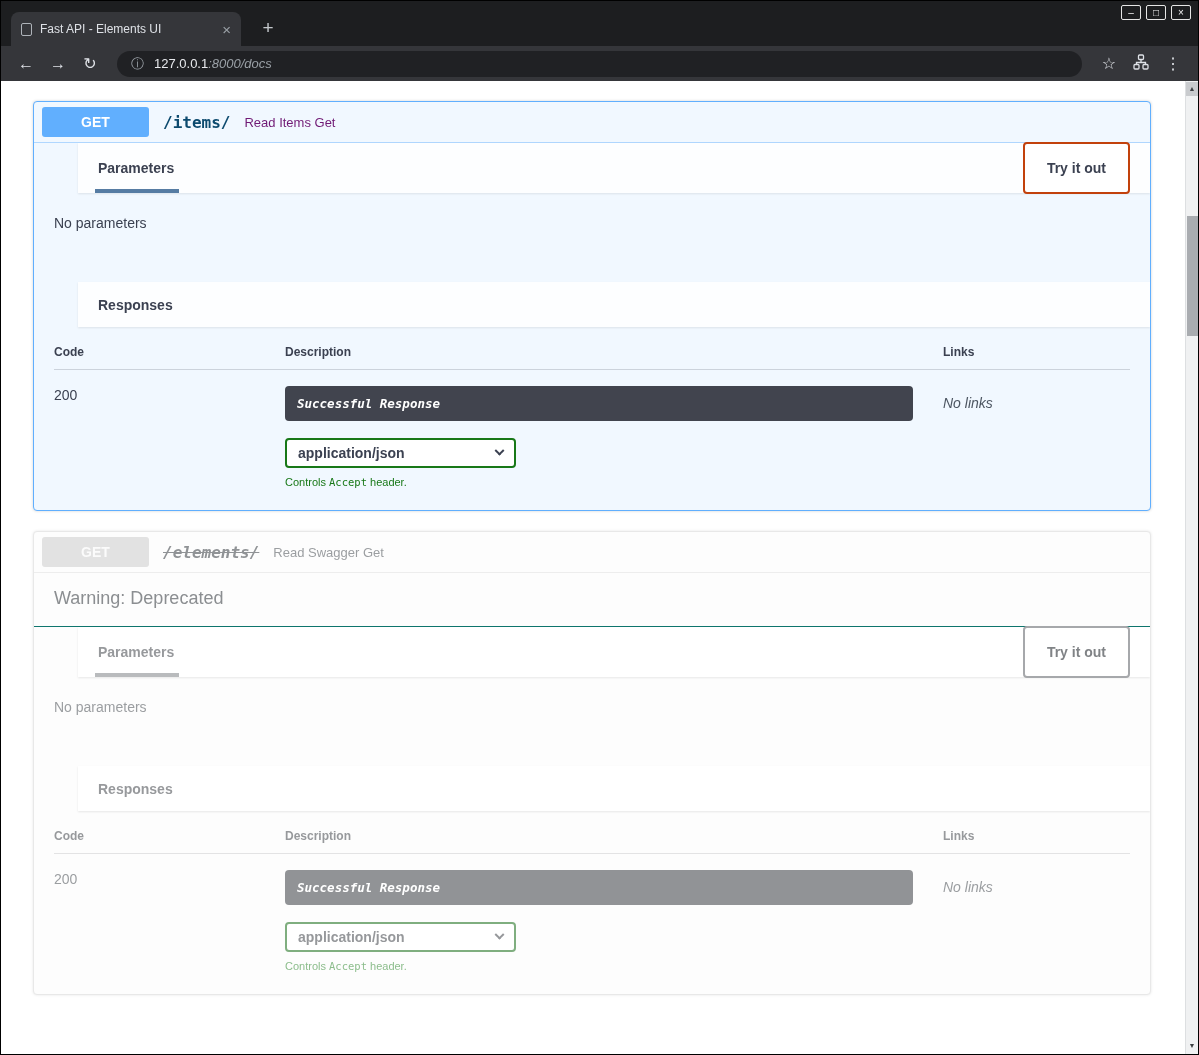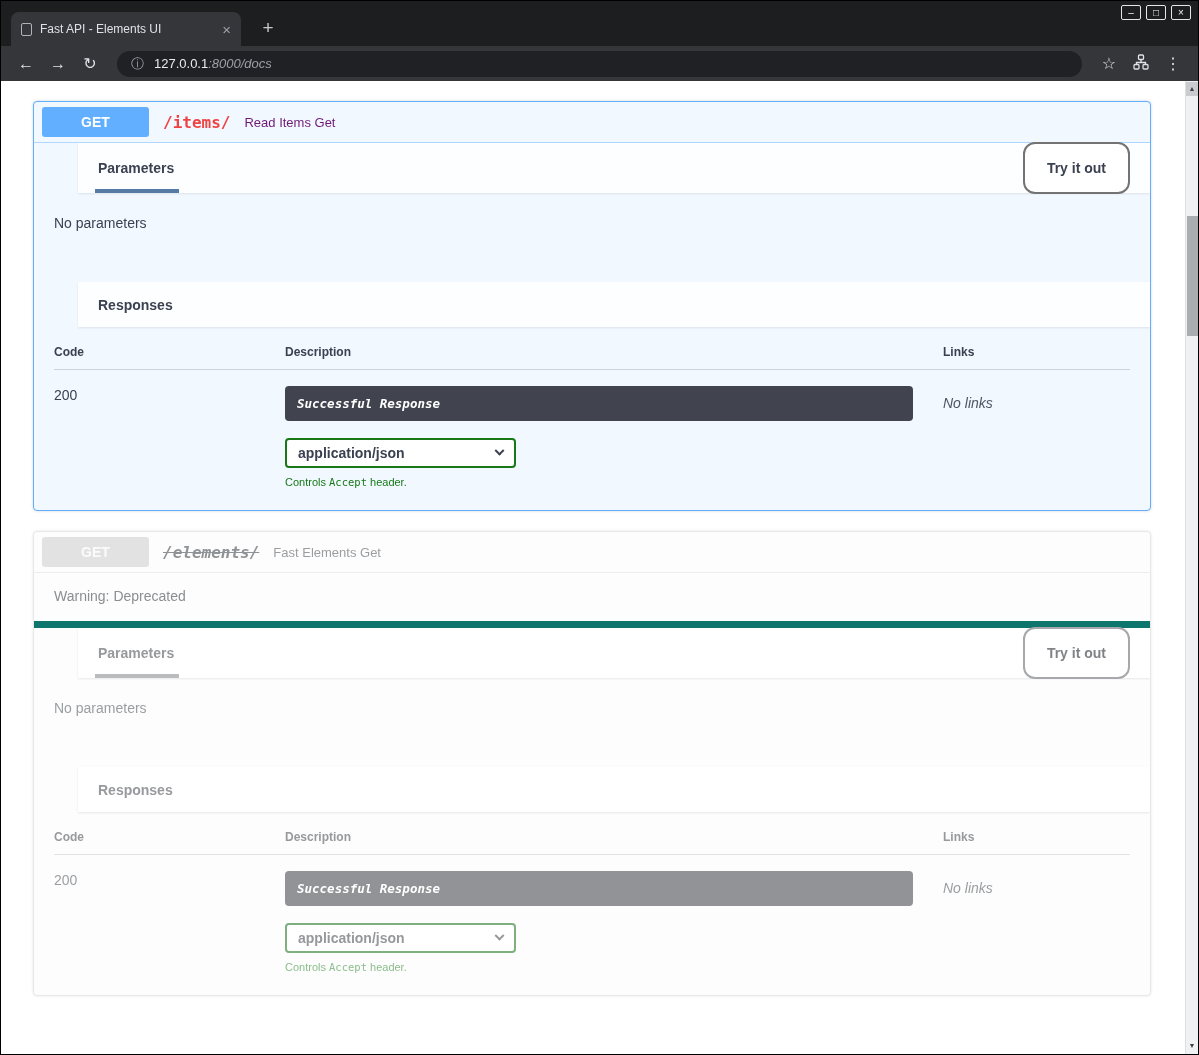--- a/index.html
+++ b/index.html
@@ -37,35 +37,35 @@
 
   .opblock { margin-top: 12px; border-radius: 4px; overflow: hidden; }
   .op-get { border: 1px solid var(--method_get, #61affe); background: var(--get_block_bg, #f1f8ff); box-shadow: 0 0 3px rgba(0,0,0,.18); }
   .op-dep { border: 1px solid #e8e8e8; background: #fdfdfd; box-shadow: 0 0 3px rgba(0,0,0,.10); margin-top: 20px; }
 
   .op-summary { display: flex; align-items: center; padding: 5px 8px; }
   .op-get .op-summary { border-bottom: 1px solid rgba(97,175,254,.45); }
   .op-dep .op-summary { border-bottom: 1px solid #ededed; }
   .method { width: 107px; padding: 7px 0; text-align: center; border-radius: 3px; background: var(--method_get, #61affe); color: #fff; font-weight: 700; font-size: 14px; }
   .op-dep .method { background: #e2e2e2; color: #fbfbfb; }
-  .path { font-family: "DejaVu Sans Mono", "Liberation Mono", monospace; font-weight: 700; font-size: 16px; color: #ef4444; margin-left: 14px; }
+  .path { font-family: "DejaVu Sans Mono", "Liberation Mono", monospace; font-weight: 700; font-size: 16px; color: #0c4a6e; margin-left: 14px; }
   .op-dep .path { color: #909396; text-decoration: line-through; font-style: italic; }
   .summary-desc { font-size: 13px; color: #701a75; margin-left: 14px; }
   .op-dep .summary-desc { color: #9b9ea1; }
 
-  .warning { padding: 15px 20px 17px; font-size: 14px; color: #8b8e91; border-bottom: 7px solid #0f766e; }
+  .warning { padding: 15px 20px 17px; font-size: 18px; color: #8b8e91; border-bottom: 1px solid #0f766e; }
 
   .sec-row { display: flex; align-items: center; justify-content: space-between; padding: 0 20px; background: rgba(255,255,255,.85); box-shadow: 0 1px 2px rgba(0,0,0,.09); position: relative; margin-left: 44px; }
   .params-row { height: 50px; }
   .resp-row { height: 45px; }
   .params-label { font-size: 14px; font-weight: 700; color: #3b4151; position: relative; height: 50px; display: flex; align-items: center; }
   .params-label:after { content: ""; position: absolute; left: -3px; bottom: 0; width: calc(100% + 8px); height: 4px; background: #567ca3; }
   .op-dep .params-label { color: #97999c; }
   .op-dep .params-label:after { background: #b9bbbd; }
-  .btn-try { font-family: inherit; background: rgba(255,255,255,.9); border: 2px solid #737373; border-radius: 12px; color: #3b4151; font-weight: 700; font-size: 14px; padding: 16px 22px; cursor: pointer; }
+  .btn-try { font-family: inherit; background: rgba(255,255,255,.9); border: 2px solid #c2410c; border-radius: 4px; color: #3b4151; font-weight: 700; font-size: 14px; padding: 16px 22px; cursor: pointer; }
   .op-dep .btn-try { border-color: #a6a8ab; color: #808386; }
 
   .op-body { padding: 22px 20px 51px; font-size: 14px; color: #3b4151; }
   .op-dep .op-body { color: #9b9ea1; }
   .resp-title { font-size: 14px; font-weight: 700; color: #3b4151; }
   .op-dep .resp-title { color: #97999c; }
 
   .resp-table { padding: 18px 20px 22px; }
   .thead { display: flex; font-size: 12px; font-weight: 700; color: #3b4151; padding-bottom: 10px; border-bottom: 1px solid rgba(59,65,81,.2); }
   .op-dep .thead { color: #97999c; border-bottom-color: #e3e3e4; }
@@ -173,21 +173,21 @@
             </div>
             <div class="c3"><span class="no-links">No links</span></div>
           </div>
         </div>
       </div>
 
       <div class="opblock op-dep">
         <div class="op-summary">
           <span class="method">GET</span>
           <span class="path">/elements/</span>
-          <span class="summary-desc">Fast Elements Get</span>
+          <span class="summary-desc">Read Swagger Get</span>
         </div>
         <div class="warning">Warning: Deprecated</div>
         <div class="sec-row params-row">
           <span class="params-label">Parameters</span>
           <button class="btn-try">Try it out</button>
         </div>
         <div class="op-body">
           <span>No parameters</span>
         </div>
         <div class="sec-row resp-row">

